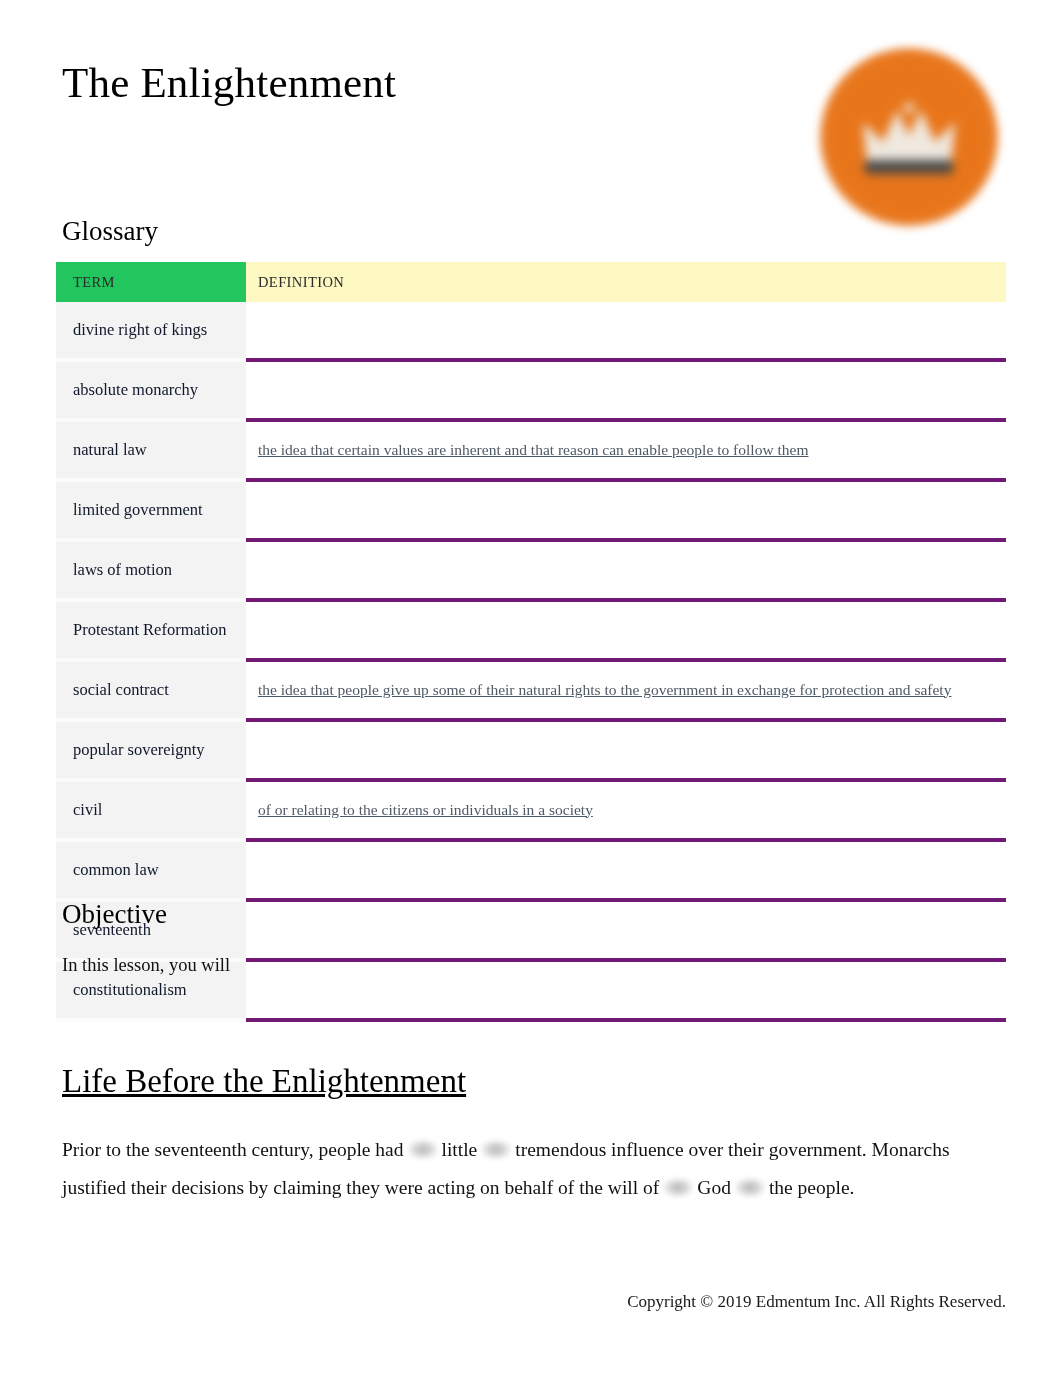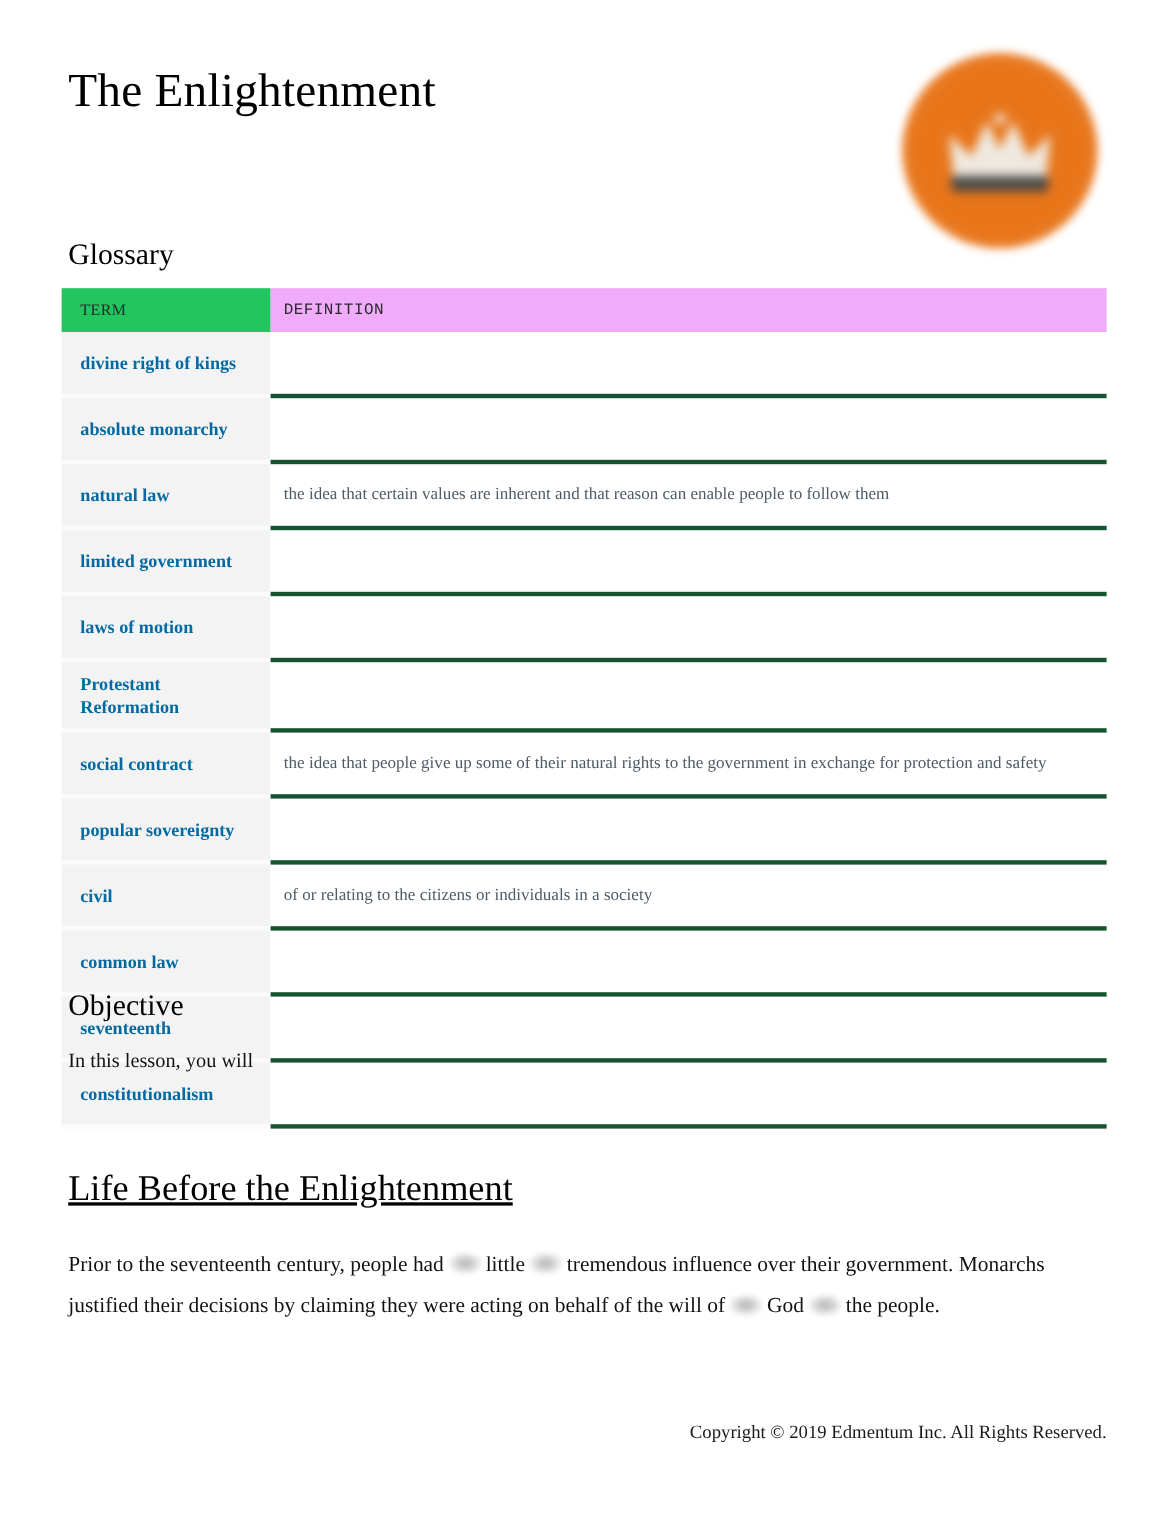--- a/index.html
+++ b/index.html
@@ -111,39 +111,39 @@
   .gtable thead th {
     height: 40px;
     background: #22c55e;
     font-size: 14.5px;
     font-weight: normal;
     letter-spacing: 0.4px;
     color: #2a2a2a;
     text-align: left;
   }
   .gtable thead th.th-term { padding-left: 17px; }
-  .gtable thead th.th-def  { padding-left: 12px; background: #f0abfc; font-family: Liberation Mono, monospace; }
+  .gtable thead th.th-def  { padding-left: 12px; background: #fef9c3; }
 
   .gtable tbody tr { }
   .gtable td.td-term {
     background: #f3f3f3;
     font-size: 16.5px;
-    color: #0369a1;
+    color: #0f172a;
     padding: 9px 10px 9px 17px;
     line-height: 1.28;
     border-bottom: 4px solid #fbfbfb;
-    font-weight: bold;
   }
   .gtable td.td-def {
     background: #ffffff;
     font-size: 15.5px;
     color: #4e5a66;
     padding: 9px 14px 9px 12px;
     line-height: 1.35;
-    border-bottom: 4px solid #14532d;
+    border-bottom: 4px solid #701a75;
+    text-decoration: underline;
   }
   .gtable tbody tr td { height: 38px; }
 
   
   .objective-text {
     position: absolute;
     left: 62px;
     top: 955px;
     font-size: 18.5px;
     color: #111;

